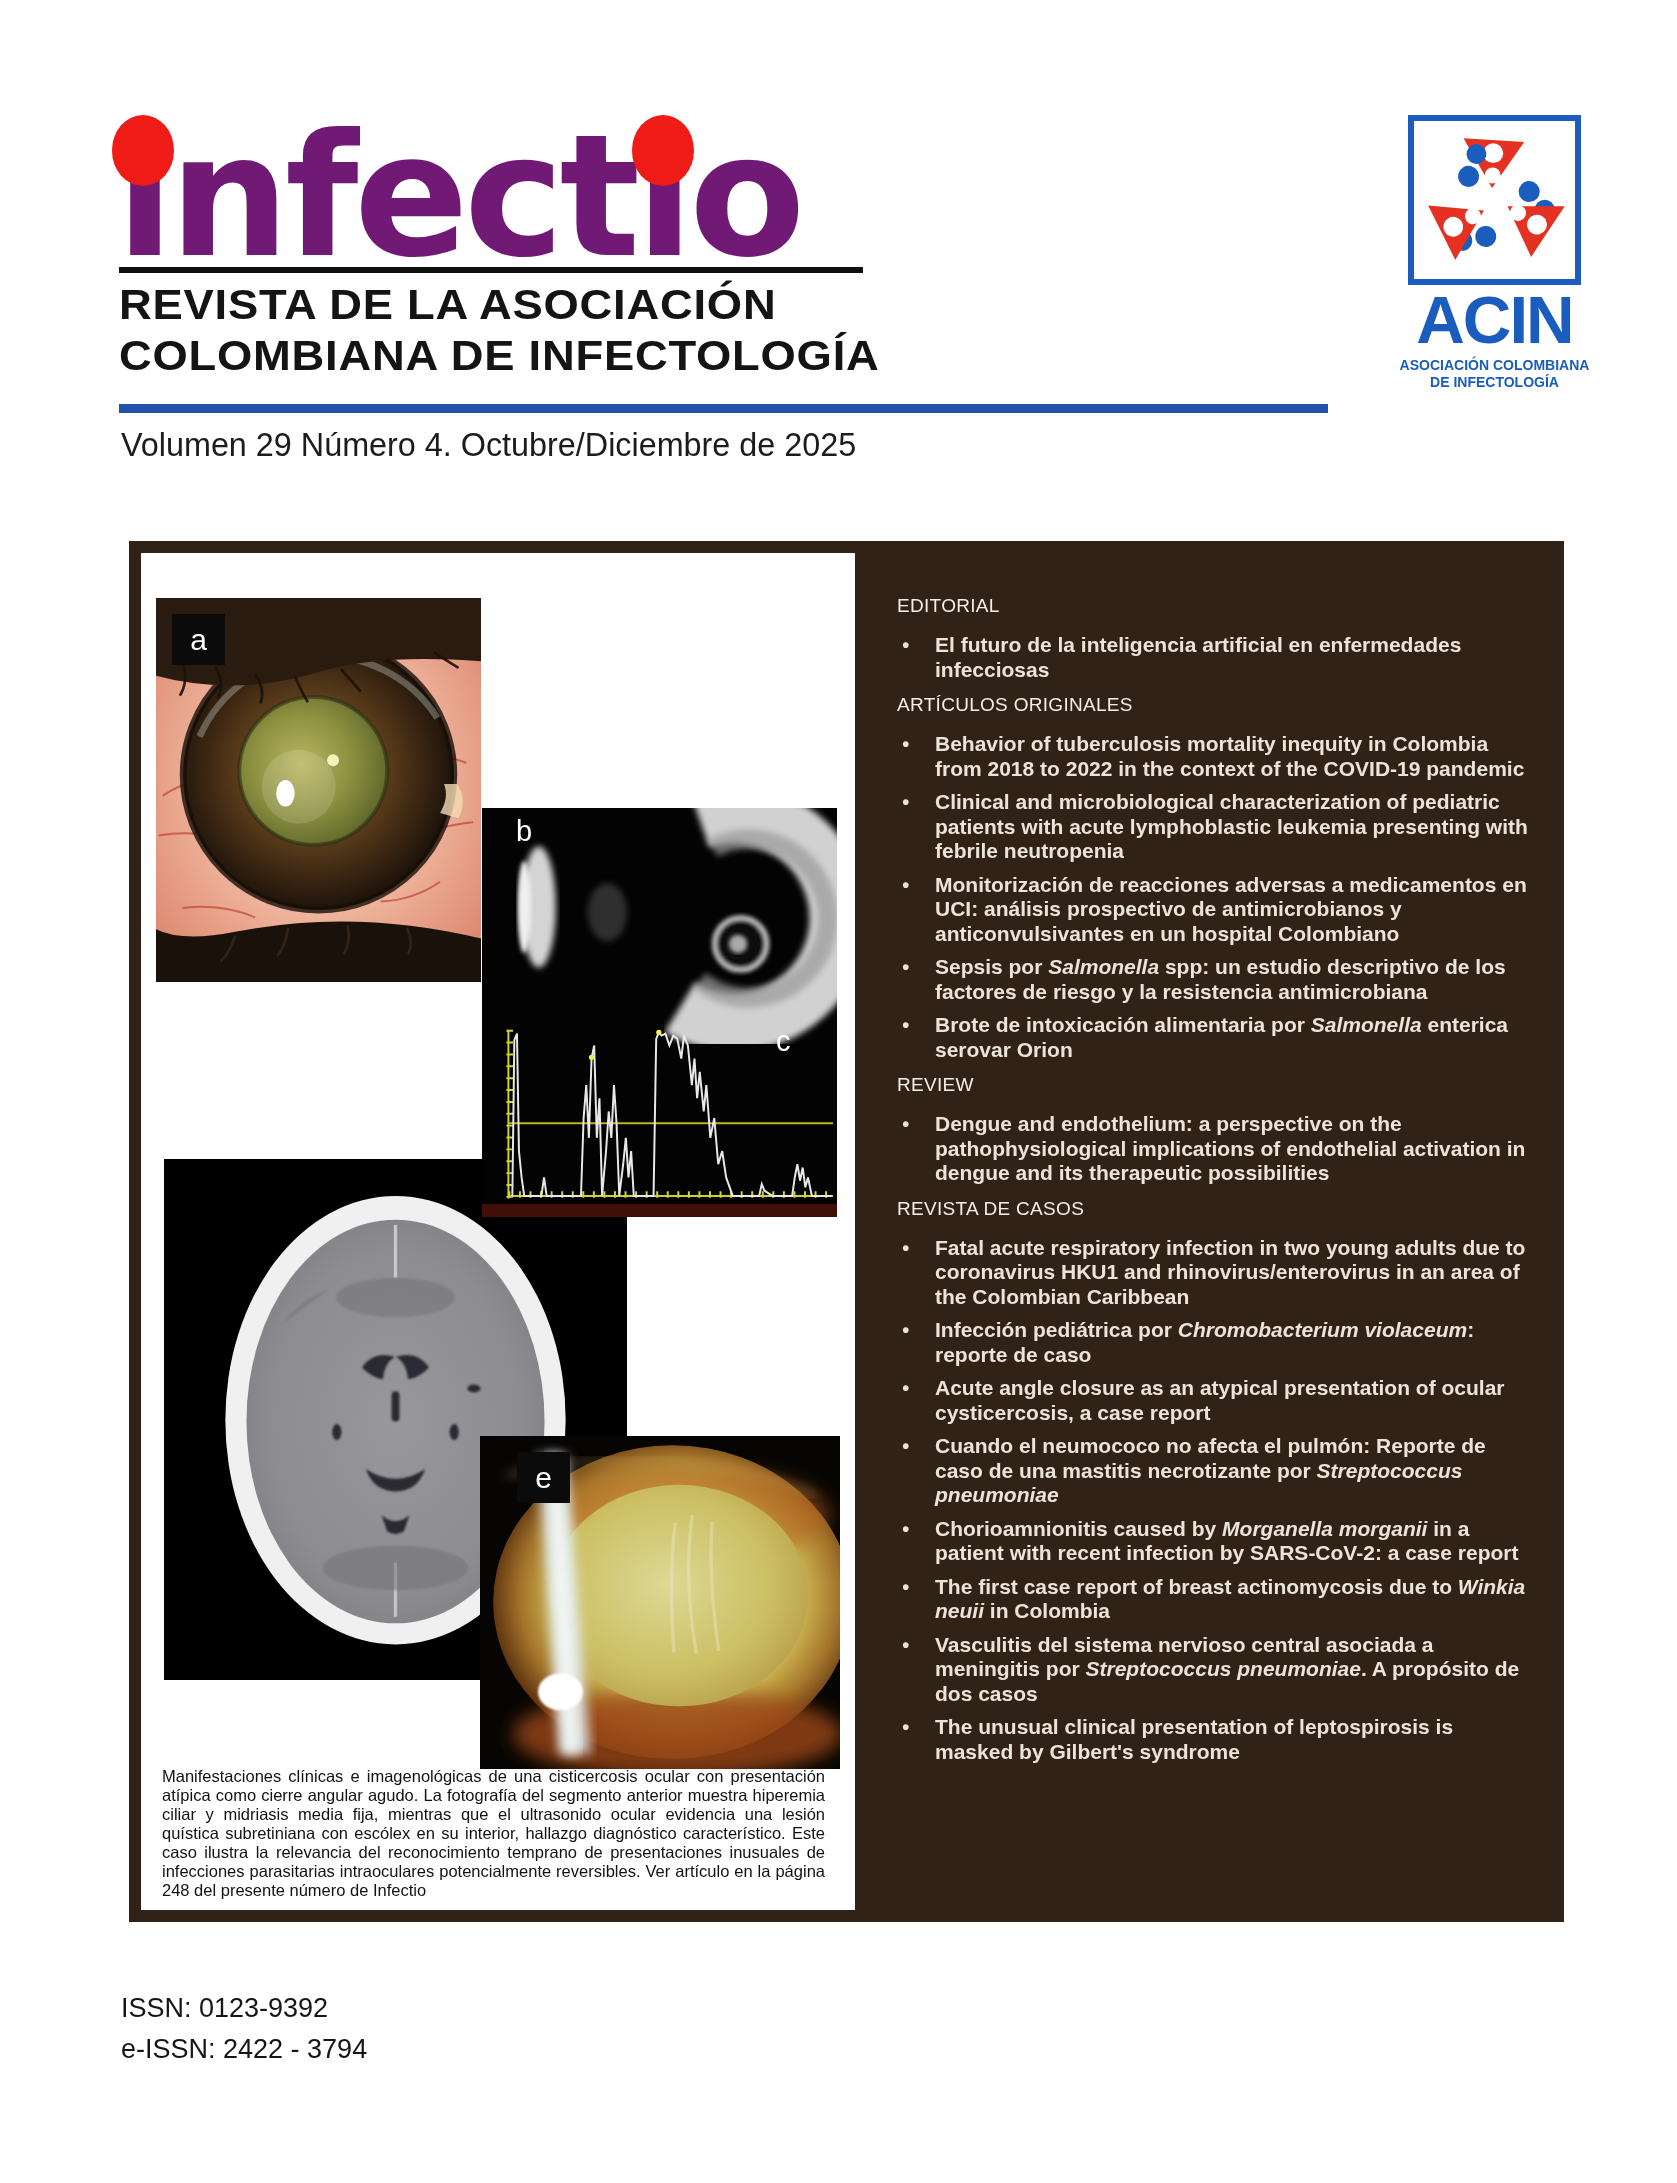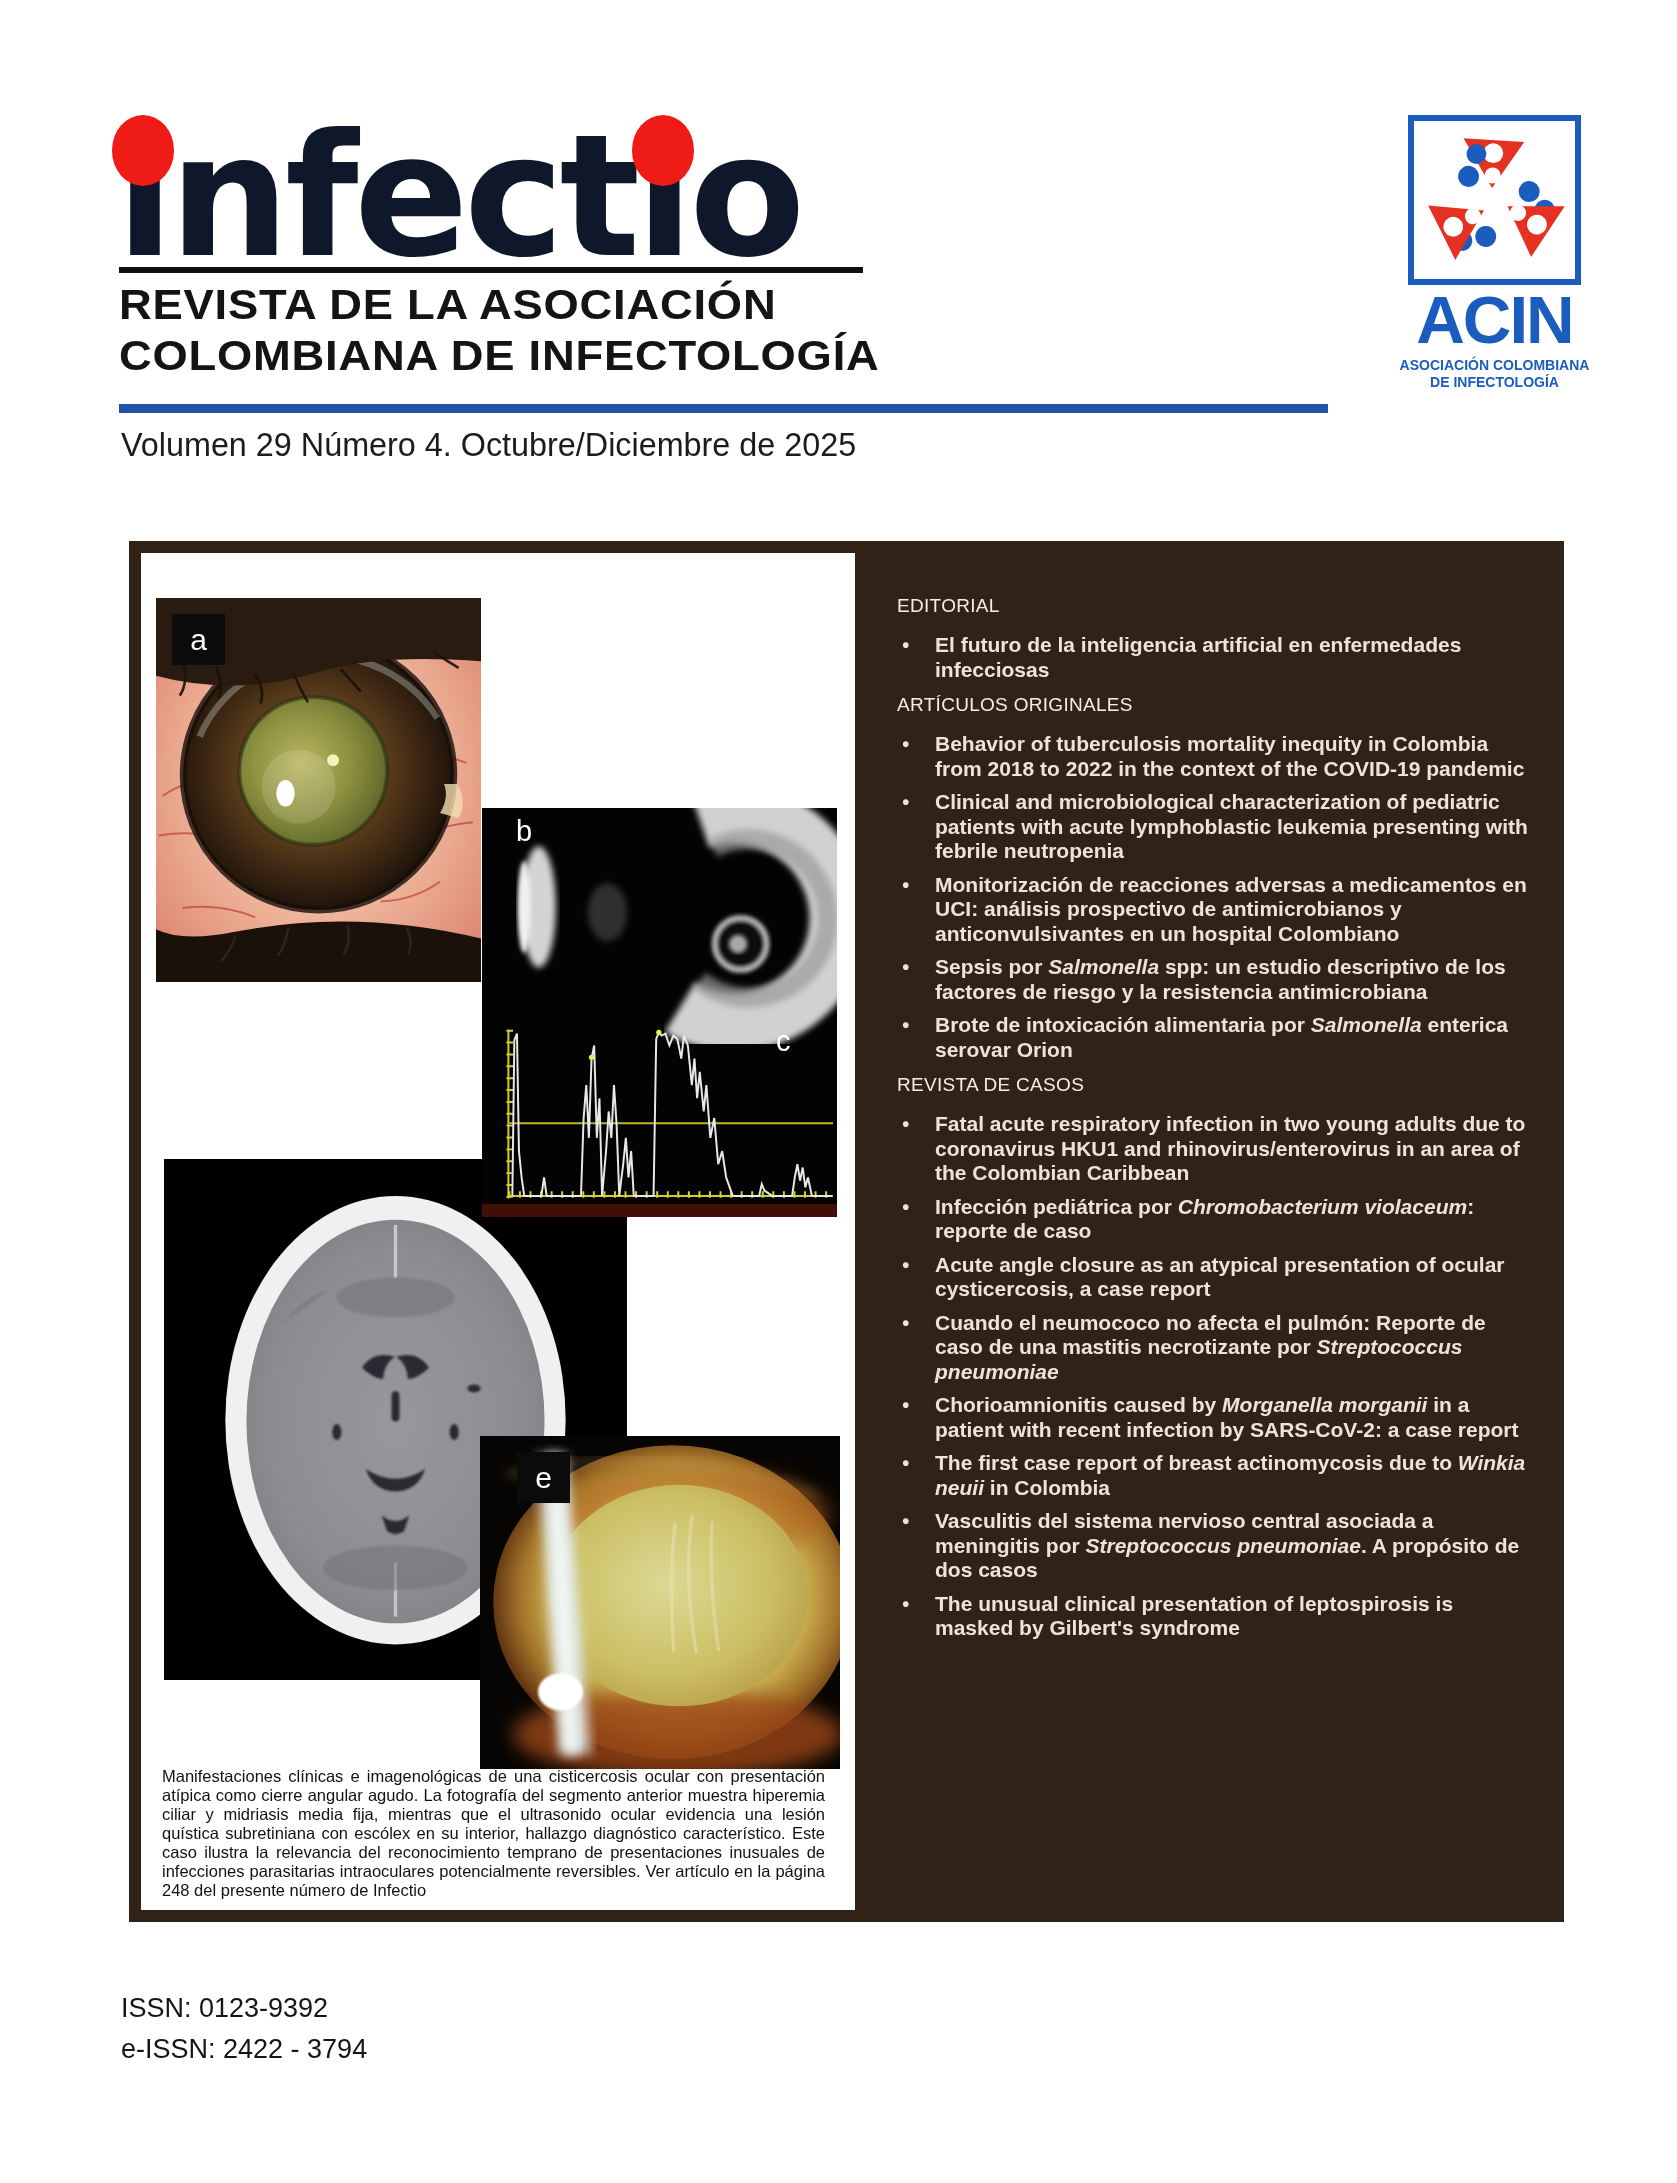--- a/index.html
+++ b/index.html
@@ -4,21 +4,21 @@
 <style>
   html,body{margin:0;padding:0;}
   body{
     width:1678px;height:2183px;position:relative;background:#ffffff;
     font-family:"Liberation Sans", sans-serif;overflow:hidden;
   }
   
   .wordmark{
     position:absolute;left:116px;top:112px;height:198px;
     font-family:"DejaVu Sans", sans-serif;font-weight:700;
-    font-size:169px;line-height:1;letter-spacing:-4.6px;color:#0f172a;
+    font-size:169px;line-height:1;letter-spacing:-4.6px;color:#701a75;
     white-space:nowrap;
   }
   .ichar{position:relative;display:inline-block;}
   .red-dot{
     position:absolute;left:-0.025em;top:0.015em;width:0.37em;height:0.42em;
     background:var(--logo-red);border-radius:50%;
   }
   .black-rule{position:absolute;left:119px;top:267px;width:744px;height:6px;background:#101010;}
   .subtitle{
     position:absolute;left:119px;top:279px;
@@ -303,20 +303,24 @@
       </section>
       <section class="toc-section">
         <h3 class="toc-heading">ARTÍCULOS ORIGINALES</h3>
         <div class="toc-item">Behavior of tuberculosis mortality inequity in Colombia from 2018 to 2022 in the context of the COVID-19 pandemic</div>
         <div class="toc-item">Clinical and microbiological characterization of pediatric patients with acute lymphoblastic leukemia presenting with febrile neutropenia</div>
         <div class="toc-item">Monitorización de reacciones adversas a medicamentos en UCI: análisis prospectivo de antimicrobianos y anticonvulsivantes en un hospital Colombiano</div>
         <div class="toc-item">Sepsis por <i>Salmonella</i> spp: un estudio descriptivo de los factores de riesgo y la resistencia antimicrobiana</div>
         <div class="toc-item">Brote de intoxicación alimentaria por <i>Salmonella</i> enterica serovar Orion</div>
       </section>
       <section class="toc-section">
+        <h3 class="toc-heading">REVIEW</h3>
+        <div class="toc-item">Dengue and endothelium: a perspective on the pathophysiological implications of endothelial activation in dengue and its therapeutic possibilities</div>
+      </section>
+      <section class="toc-section">
         <h3 class="toc-heading">REVISTA DE CASOS</h3>
         <div class="toc-item">Fatal acute respiratory infection in two young adults due to coronavirus HKU1 and rhinovirus/enterovirus in an area of the Colombian Caribbean</div>
         <div class="toc-item">Infección pediátrica por <i>Chromobacterium violaceum</i>: reporte de caso</div>
         <div class="toc-item">Acute angle closure as an atypical presentation of ocular cysticercosis, a case report</div>
         <div class="toc-item">Cuando el neumococo no afecta el pulmón: Reporte de caso de una mastitis necrotizante por <i>Streptococcus pneumoniae</i></div>
         <div class="toc-item">Chorioamnionitis caused by <i>Morganella morganii</i> in a patient with recent infection by SARS-CoV-2: a case report</div>
         <div class="toc-item">The first case report of breast actinomycosis due to <i>Winkia neuii</i> in Colombia</div>
         <div class="toc-item">Vasculitis del sistema nervioso central asociada a meningitis por <i>Streptococcus pneumoniae</i>. A propósito de dos casos</div>
         <div class="toc-item">The unusual clinical presentation of leptospirosis is masked by Gilbert's syndrome</div>
       </section>

